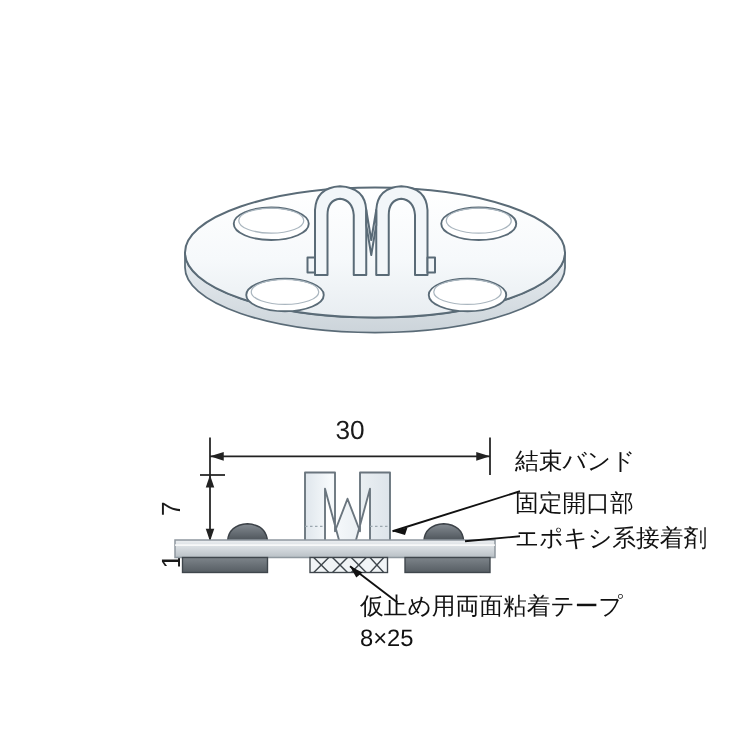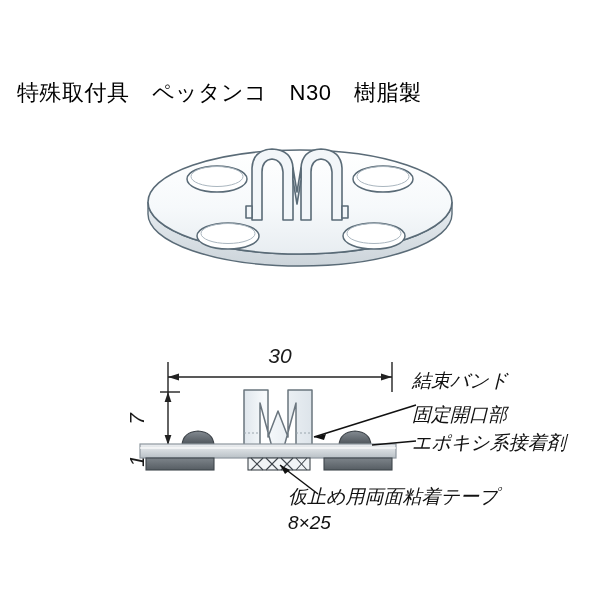--- a/index.html
+++ b/index.html
@@ -39,44 +39,42 @@
   #perspective-figure {
     position: absolute;
     left: 140px;
     top: 128px;
     width: 320px;
     height: 160px;
   }
   #section-figure {
     position: absolute;
     left: 100px;
-    top: 337px;
+    top: 325px;
     width: 500px;
     height: 215px;
-    font-style: italic;
   }
   svg { display: block; overflow: visible; }
 
   .dim-text {
     font-family: "Liberation Sans", "DejaVu Sans", sans-serif;
     font-size: 21px;
     fill: #1a1a1a;
   }
   .callout-text {
     font-family: "Liberation Sans", "DejaVu Sans", sans-serif;
     font-size: 19px;
     fill: #111111;
   }
 </style>
 </head>
 <body>
 
 <div id="page">
 
-  <div id="product-title">特殊取付具　ペッタンコ　N30　樹脂製</div>
 
   <div id="perspective-figure">
     <svg width="320" height="160" viewBox="0 0 320 160">
       <defs>
         <linearGradient id="discGrad" x1="0" y1="0" x2="0" y2="1">
           <stop offset="0%" stop-color="#ffffff"></stop>
           <stop offset="55%" stop-color="#f6f9fb"></stop>
           <stop offset="100%" stop-color="#e8edf1"></stop>
         </linearGradient>
         <linearGradient id="rimGrad" x1="0" y1="0" x2="0" y2="1">

